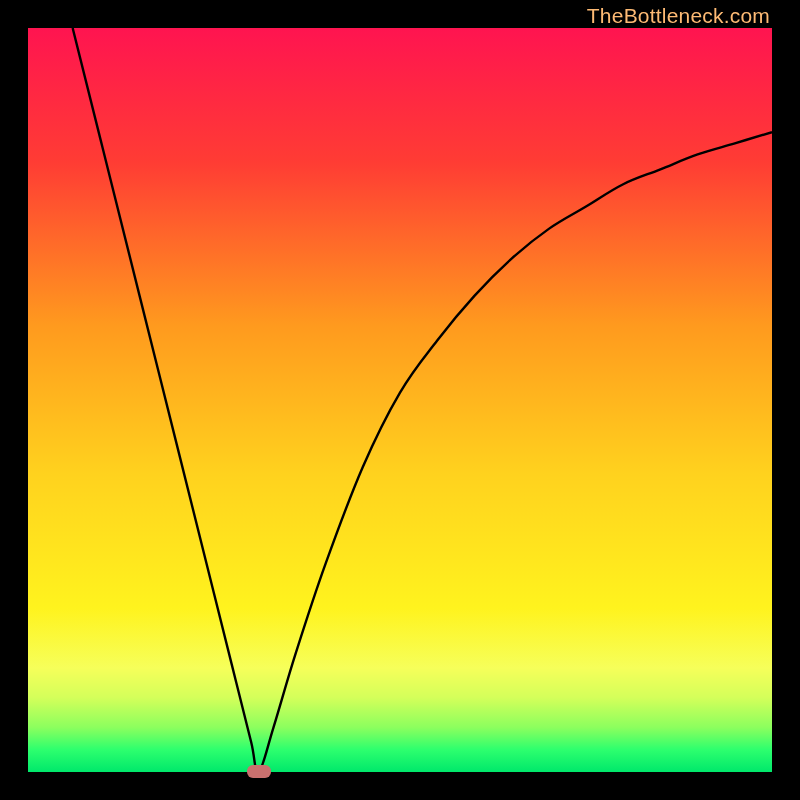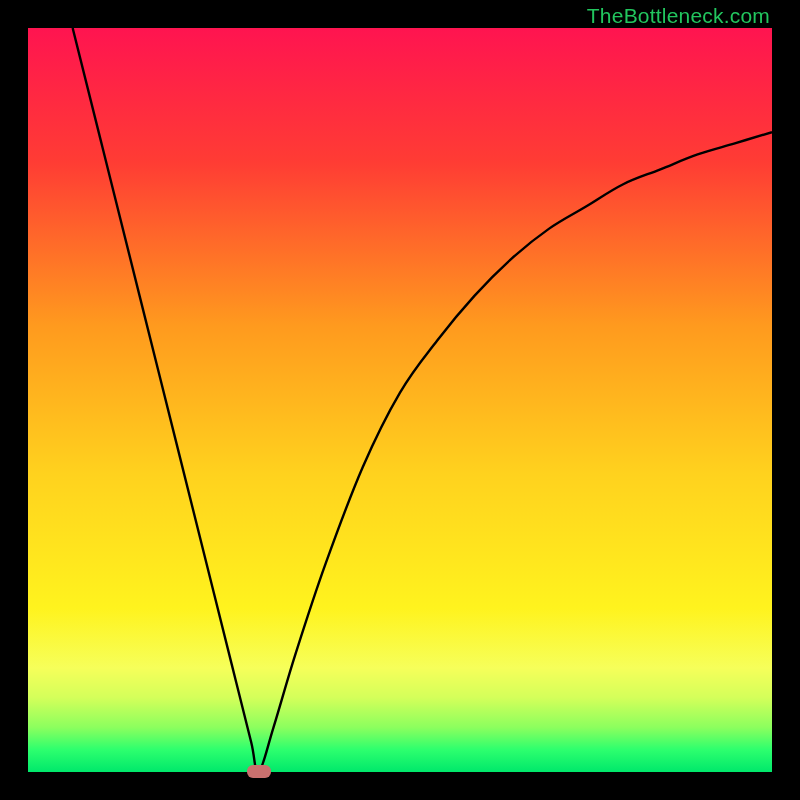--- a/index.html
+++ b/index.html
@@ -23,21 +23,21 @@
     position: absolute;
     left: 0;
     top: 0;
     width: 100%;
     height: 100%;
   }
   .watermark {
     position: absolute;
     top: 4px;
     right: 30px;
-    color: #22c55e;
+    color: #fdba74;
     font-size: 21px;
     font-weight: 500;
     letter-spacing: 0.2px;
     text-align: center;
   }
   svg.curve {
     position: absolute;
     left: 0;
     top: 0;
   }

